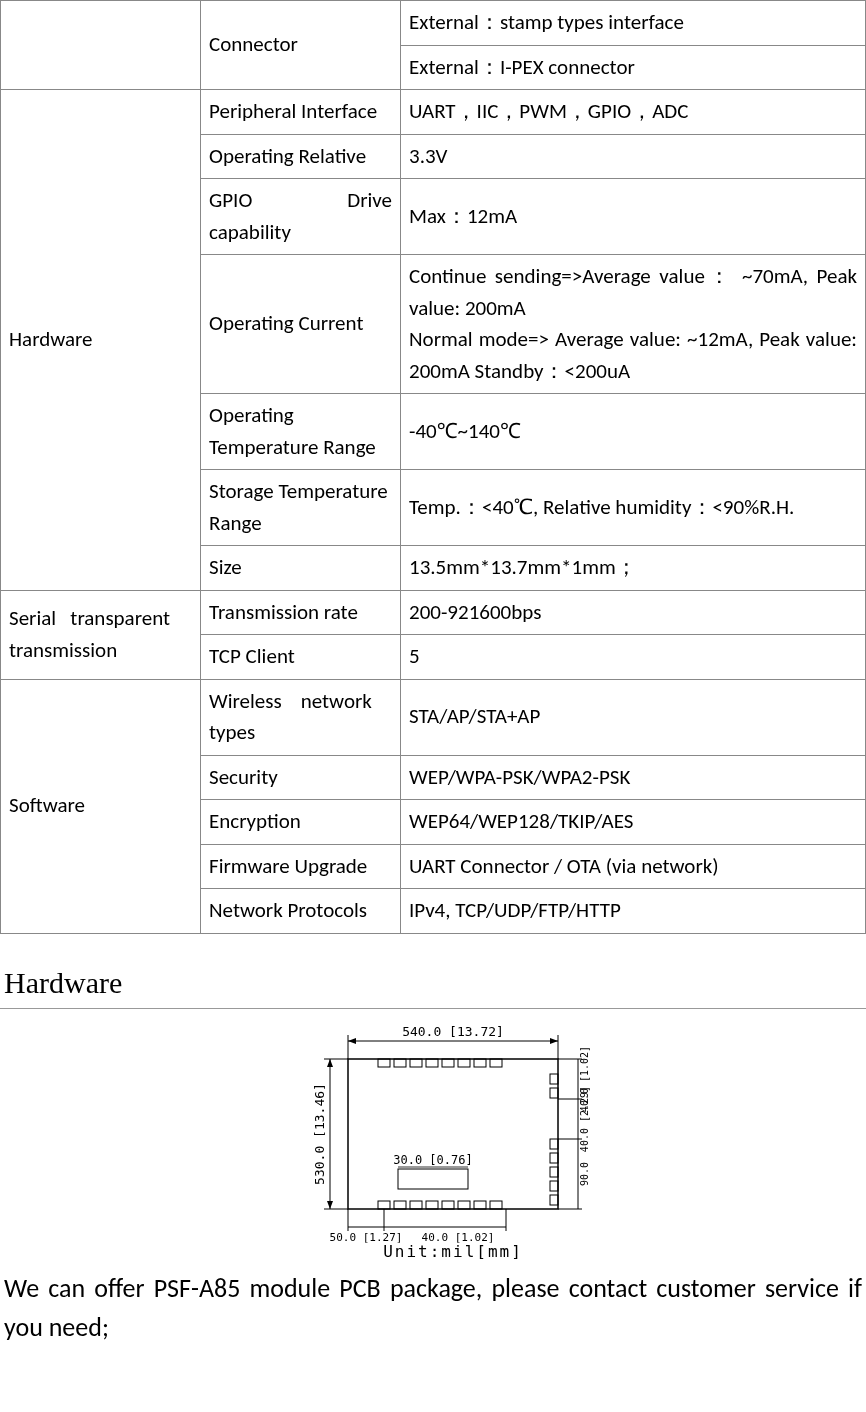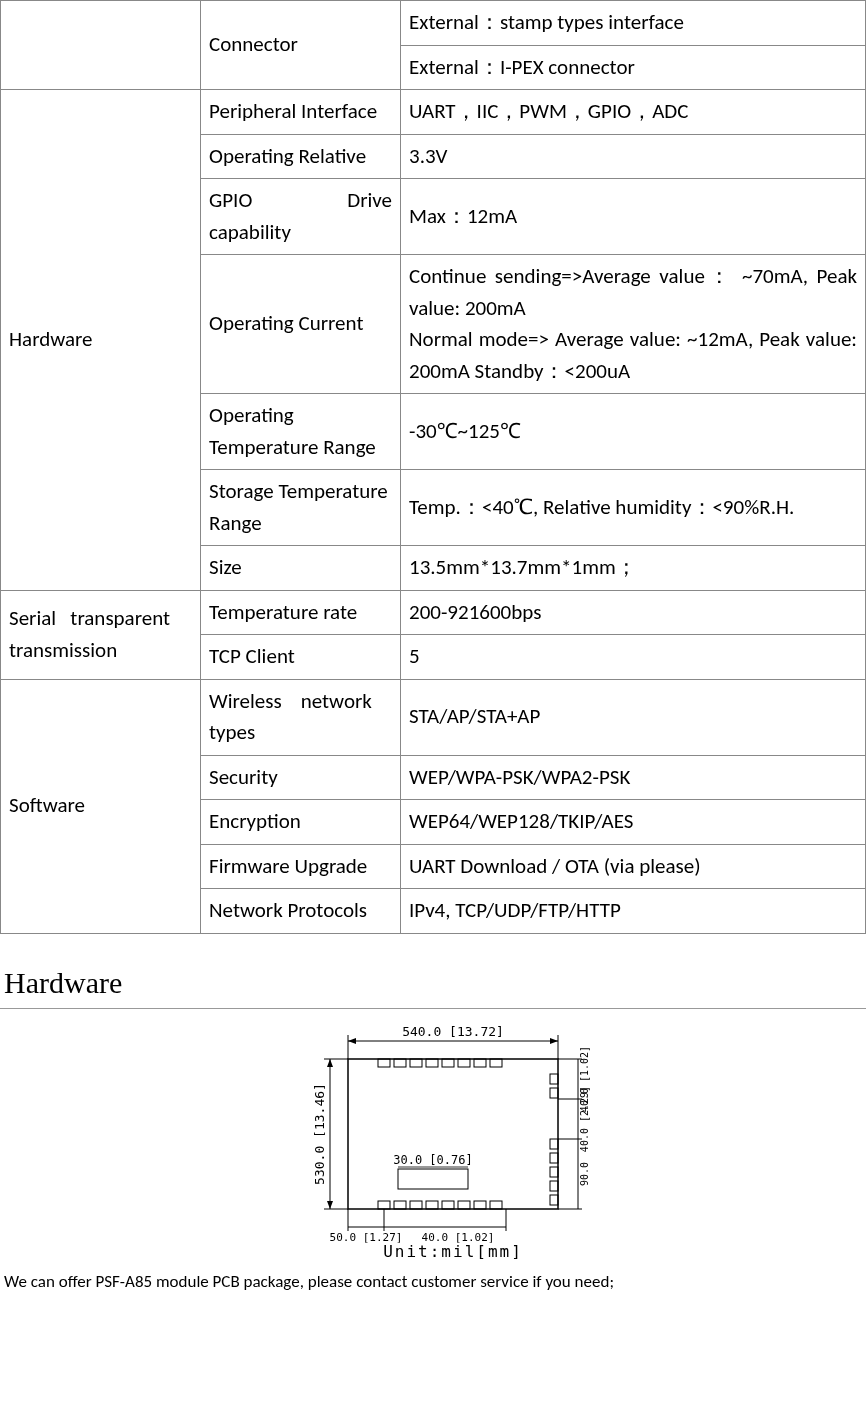--- a/index.html
+++ b/index.html
@@ -51,21 +51,21 @@
     .diagram-wrap {
       text-align: center;
       margin: 4px auto;
       padding: 4px 0 0 0;
     }
     .diagram {
       display: inline-block;
       background: #fff;
     }
     .footer-text {
-      font-size: 17px;
+      font-size: 26px;
       text-align: justify;
       line-height: 1.5;
       padding: 0 4px;
     }
   </style>
 </head>
 <body>
 
 <table class="spec-table">
 
@@ -91,34 +91,34 @@
   <tr>
     <td class="col2 justify"><span>GPIO&nbsp;&nbsp;&nbsp;&nbsp;&nbsp;&nbsp;&nbsp;&nbsp;&nbsp;&nbsp;&nbsp;&nbsp;&nbsp;&nbsp;&nbsp;Drive</span><br><span style="text-align-last:left;display:inline-block">capability</span></td>
     <td>Max：12mA</td>
   </tr>
   <tr>
     <td class="col2">Operating Current</td>
     <td style="text-align:justify">Continue sending=&gt;Average value： ~70mA, Peak value: 200mA<br>Normal mode=&gt; Average value: ~12mA, Peak value: 200mA Standby：&lt;200uA</td>
   </tr>
   <tr>
     <td class="col2">Operating Temperature Range</td>
-    <td>-30℃~125℃</td>
+    <td>-40℃~140℃</td>
   </tr>
   <tr>
     <td class="col2">Storage Temperature Range</td>
     <td>Temp.：&lt;40℃, Relative humidity：&lt;90%R.H.</td>
   </tr>
   <tr>
     <td class="col2">Size</td>
     <td>13.5mm*13.7mm*1mm；</td>
   </tr>
 
   <tr>
     <td class="col1" rowspan="2" style="text-align:justify"><span>Serial&nbsp;&nbsp;&nbsp;transparent</span><br><span>transmission</span></td>
-    <td class="col2">Temperature rate</td>
+    <td class="col2">Transmission rate</td>
     <td>200-921600bps</td>
   </tr>
   <tr>
     <td class="col2">TCP Client</td>
     <td>5</td>
   </tr>
 
   <tr>
     <td class="col1" rowspan="5">Software</td>
     <td class="col2" style="text-align:justify"><span>Wireless&nbsp;&nbsp;&nbsp;&nbsp;network</span><br><span>types</span></td>
@@ -127,21 +127,21 @@
   <tr>
     <td class="col2">Security</td>
     <td>WEP/WPA-PSK/WPA2-PSK</td>
   </tr>
   <tr>
     <td class="col2">Encryption</td>
     <td>WEP64/WEP128/TKIP/AES</td>
   </tr>
   <tr>
     <td class="col2">Firmware Upgrade</td>
-    <td>UART Download / OTA (via please)</td>
+    <td>UART Connector / OTA (via network)</td>
   </tr>
   <tr>
     <td class="col2">Network Protocols</td>
     <td>IPv4, TCP/UDP/FTP/HTTP</td>
   </tr>
 </tbody>
   </table>
 
 <h2 class="section-heading">Hardware</h2>
 <hr class="hr-line">

